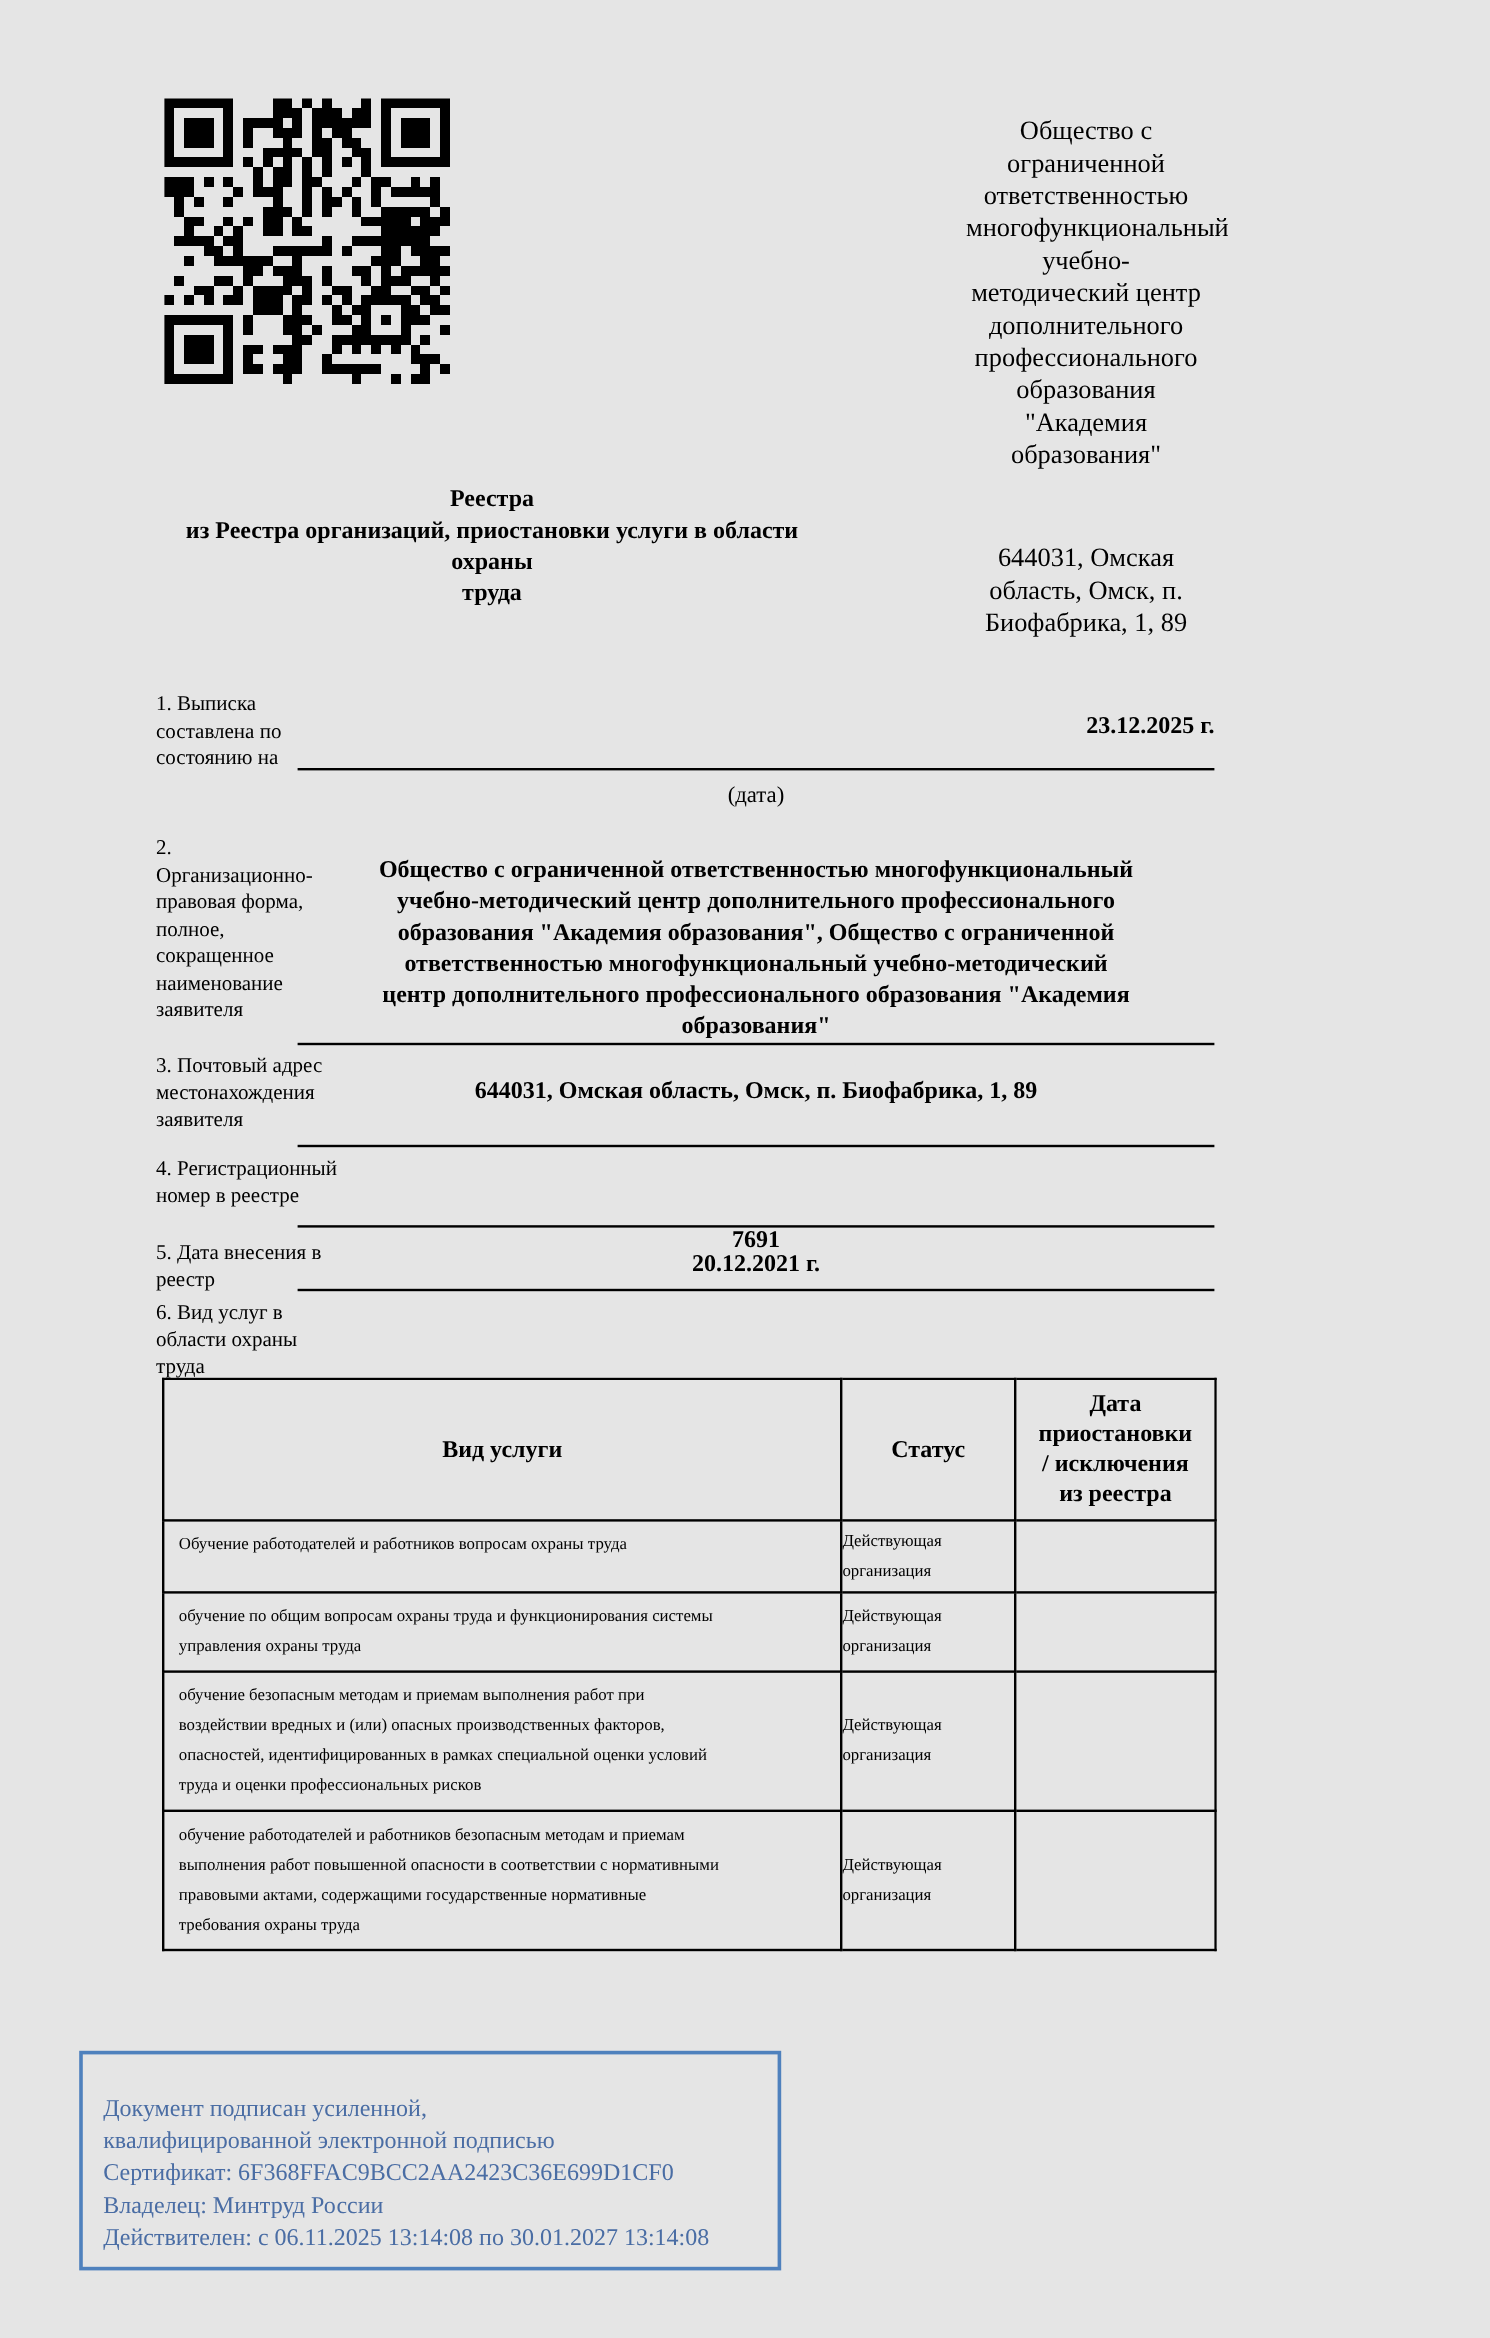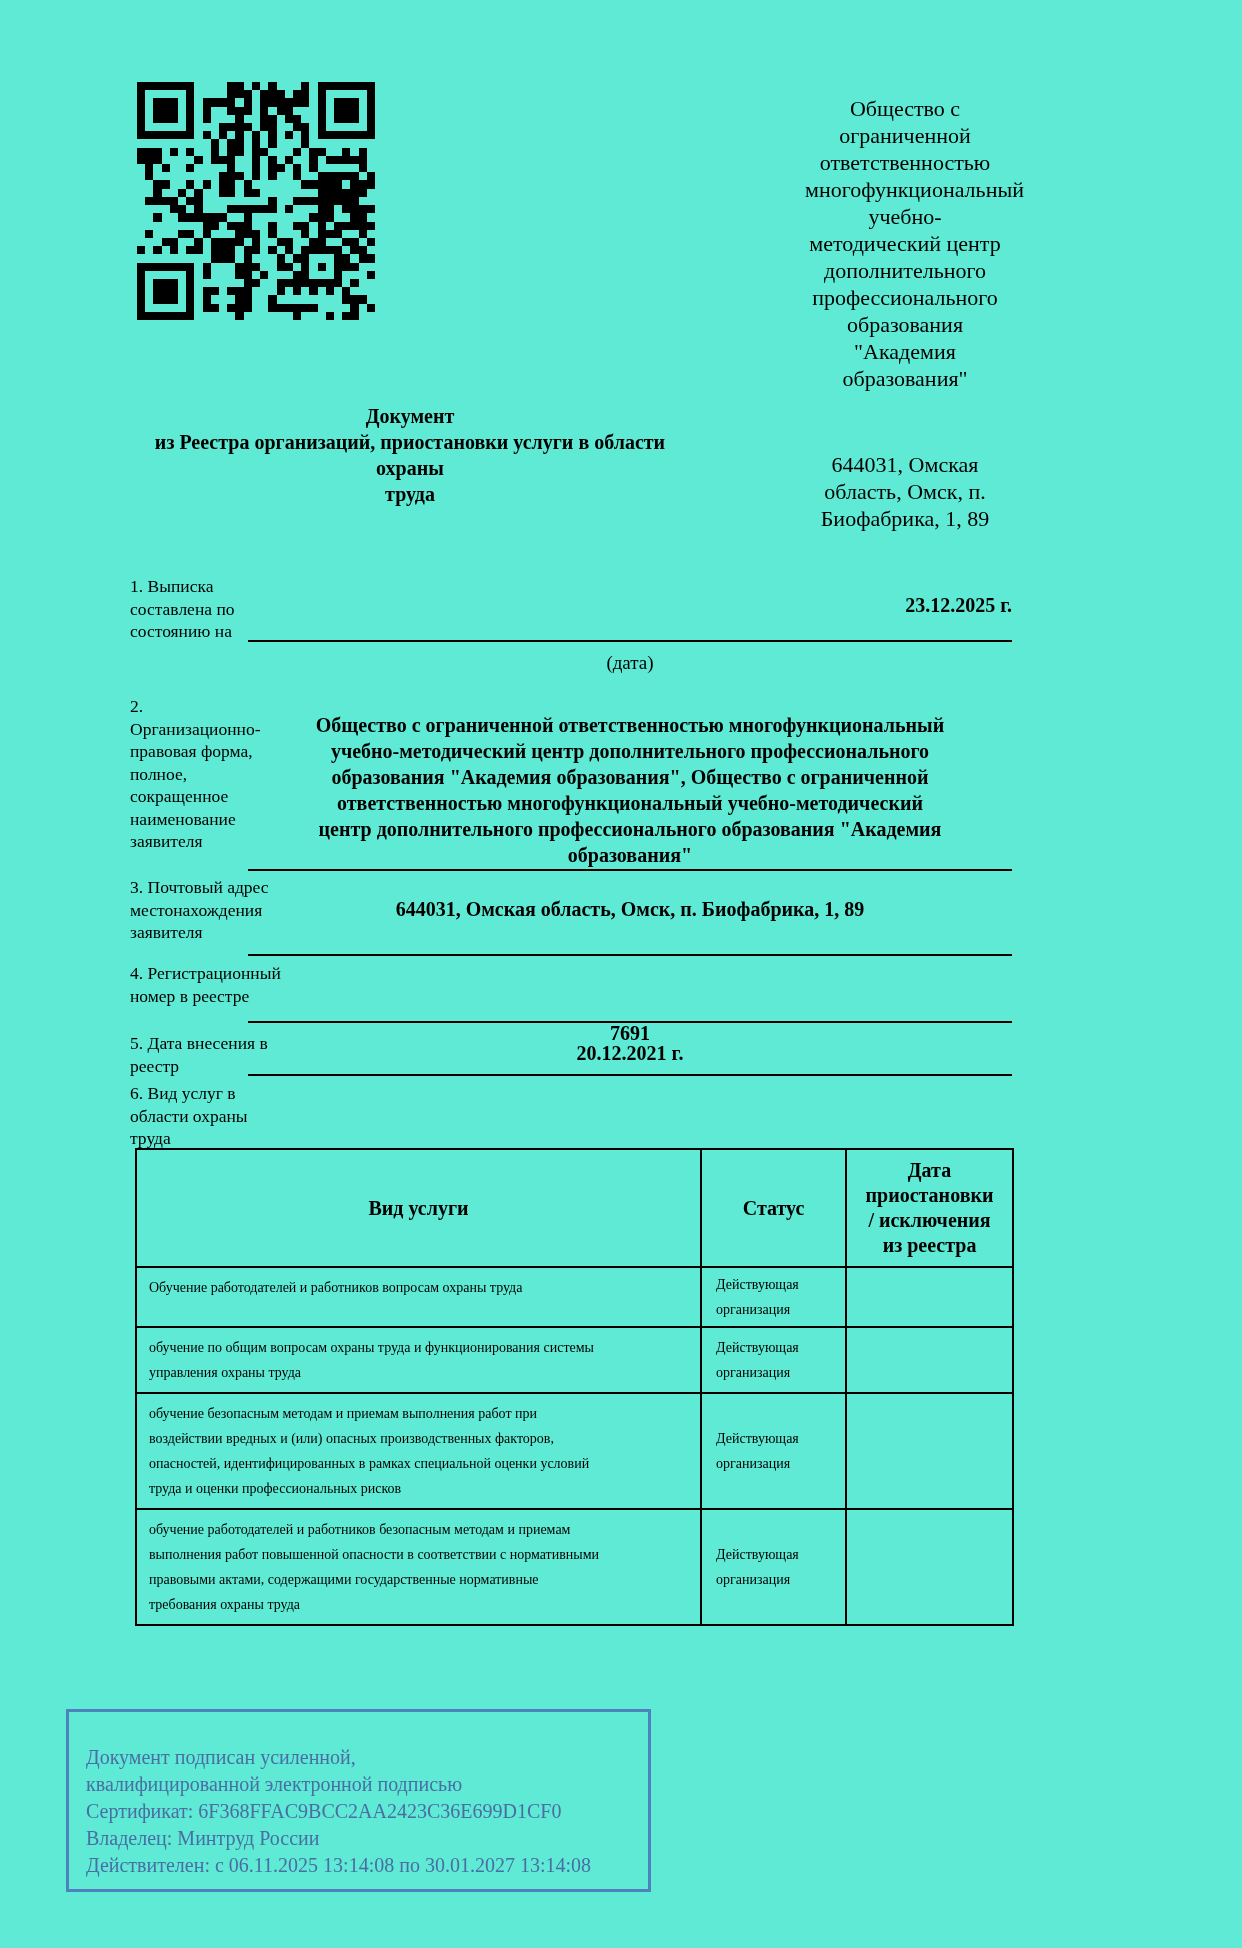--- a/index.html
+++ b/index.html
@@ -1,16 +1,16 @@
 <!DOCTYPE html>
 <html><head>
 <meta charset="utf-8">
 <style>
   html,body{margin:0;padding:0;background:#888;}
-  .page{position:relative;width:1242px;height:1948px;background:#5eead4;margin:0 auto;
+  .page{position:relative;width:1242px;height:1948px;background:#e5e5e5;margin:0 auto;
         font-family:"Liberation Serif","DejaVu Serif",serif;color:#000;overflow:hidden;}
   .abs{position:absolute;}
   
   .qr{left:137px;top:82px;width:238px;height:238px;}
   
   .org-block{left:805px;top:95px;width:200px;text-align:center;font-size:22px;line-height:27px;}
   .addr-block{left:805px;top:451px;width:200px;text-align:center;font-size:22px;line-height:27px;}
   
   .doc-title{left:125px;top:403px;width:570px;text-align:center;font-weight:bold;font-size:20px;line-height:26px;}
   
@@ -19,21 +19,21 @@
   .fvalue{left:248px;width:764px;text-align:center;font-weight:bold;font-size:20px;line-height:26px;}
   .f2value{left:310px;width:640px;text-align:center;font-weight:bold;font-size:20px;line-height:26px;}
   .vline{left:248px;width:764px;height:0;border-top:2px solid #000;}
   .fnote{left:248px;width:764px;text-align:center;font-size:19px;}
   
   .table-wrap{left:135px;top:1148px;width:879px;height:520px;overflow:hidden;}
   table.svc{border-collapse:collapse;width:877px;table-layout:fixed;}
   table.svc th,table.svc td{border:2px solid #000;font-size:14px;line-height:25px;}
   table.svc th{font-weight:bold;font-size:20px;text-align:center;vertical-align:middle;height:108px;padding:4px 14px;}
   td.c-service{padding:7px 100px 7px 12px;vertical-align:top;}
-  td.c-status{padding:4px 8px 4px 14px;vertical-align:middle;}
+  td.c-status{padding:4px 8px 4px 0;vertical-align:middle;}
   td.c-date{padding:4px 8px;vertical-align:middle;}
   
   .sig{left:66px;top:1673px;width:585px;height:183px;border:3px solid #4f81bd;box-sizing:border-box;
        padding:32px 10px 0 17px;font-size:20px;line-height:27px;margin-top:36px;}
 </style>
 </head>
 <body>
 
 <div class="page">
 
@@ -457,21 +457,21 @@
       <rect x="19" y="28" width="1" height="1" fill="#000000"></rect>
       <rect x="23" y="28" width="1" height="1" fill="#000000"></rect>
       <rect x="25" y="28" width="1" height="1" fill="#000000"></rect>
       <rect x="26" y="28" width="1" height="1" fill="#000000"></rect>
     </svg>
 
   <div class="abs org-block">Общество с ограниченной ответственностью многофункциональный учебно-методический центр дополнительного профессионального образования "Академия образования"</div>
   <div class="abs addr-block">644031, Омская область, Омск, п. Биофабрика, 1, 89</div>
 
   <div class="abs doc-title">
-    <div>Документ</div>
+    <div>Реестра</div>
     <div>из Реестра организаций, приостановки услуги в области охраны</div>
     <div>труда</div>
   </div>
 
   <div class="abs flabel" style="top:575px;width:145px;">1. Выписка составлена по состоянию на</div>
   <div class="abs fvalue" style="top:592px;text-align:right;">23.12.2025 г.</div>
   <div class="abs vline" style="top:640px;"></div>
   <div class="abs fnote" style="top:652px;">(дата)</div>
 
   <div class="abs flabel" style="top:695px;width:140px;">2. Организационно-правовая форма, полное, сокращенное наименование заявителя</div>

